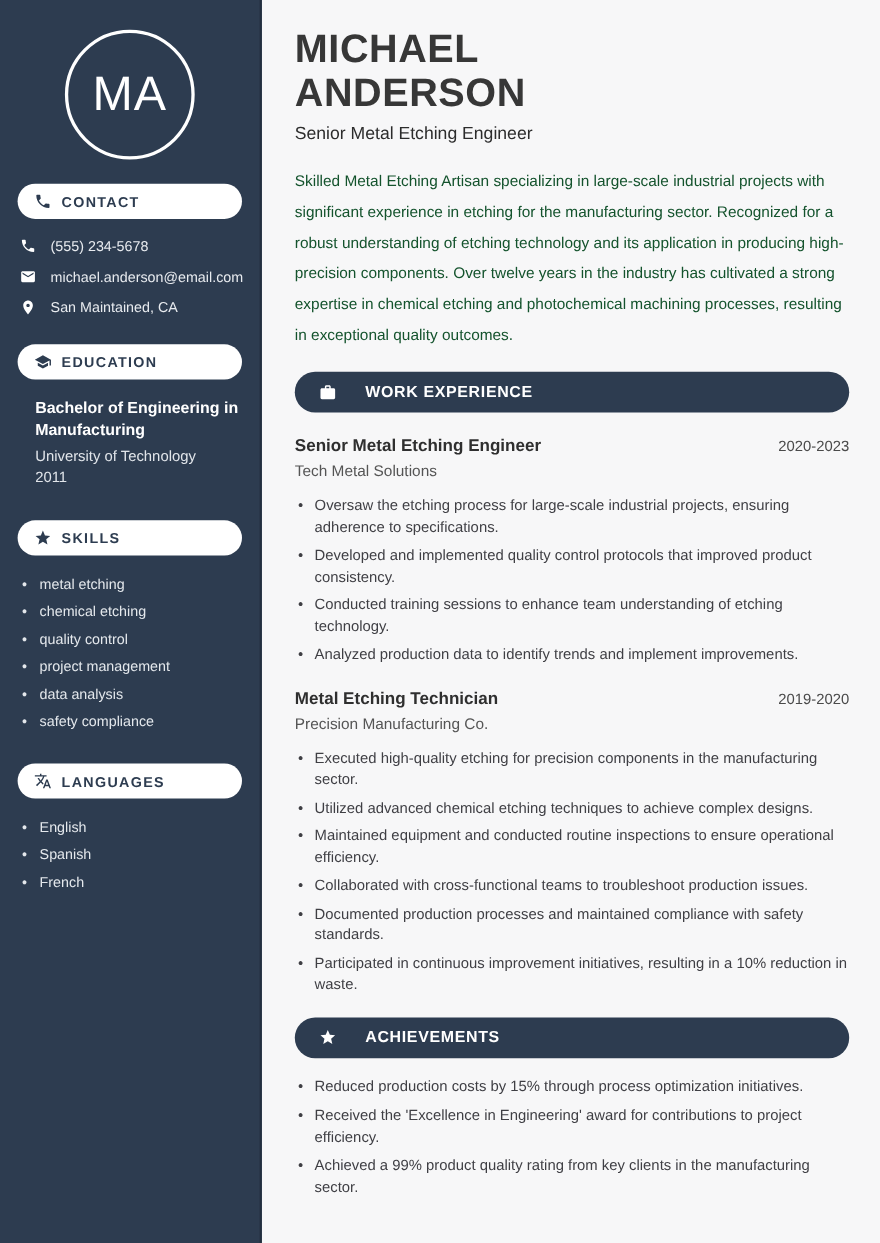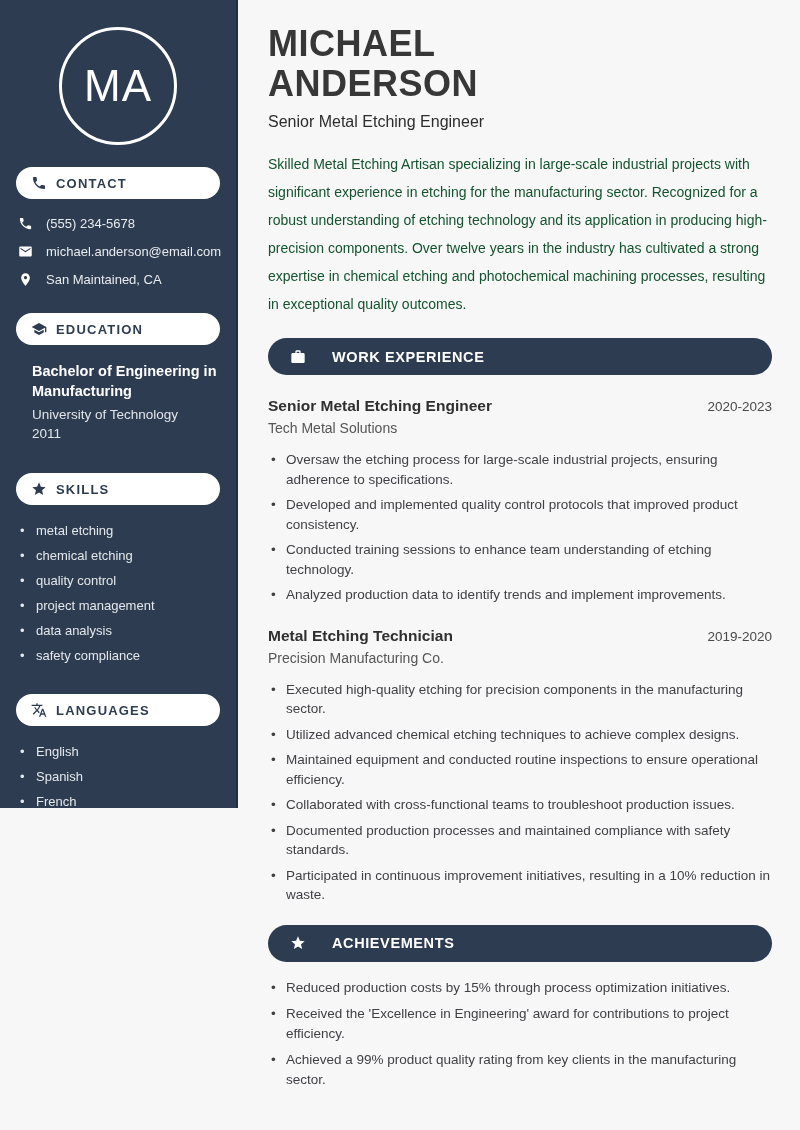--- a/index.html
+++ b/index.html
@@ -9,21 +9,21 @@
     overflow: hidden;
     display: flex;
     font-family: "Liberation Sans", sans-serif;
     background: #f7f7f8;
   }
 
   
   .sidebar {
     width: 238px;
     min-width: 238px;
-    height: 808px;
+    height: 1130px;
     background: #2d3c50;
     border-right: 2px solid #232f3f;
     padding-top: 27px;
     color: #e8ebef;
   }
   .avatar {
     width: 118px; height: 118px;
     border: 3px solid #ffffff;
     border-radius: 50%;
     margin: 0 auto;

